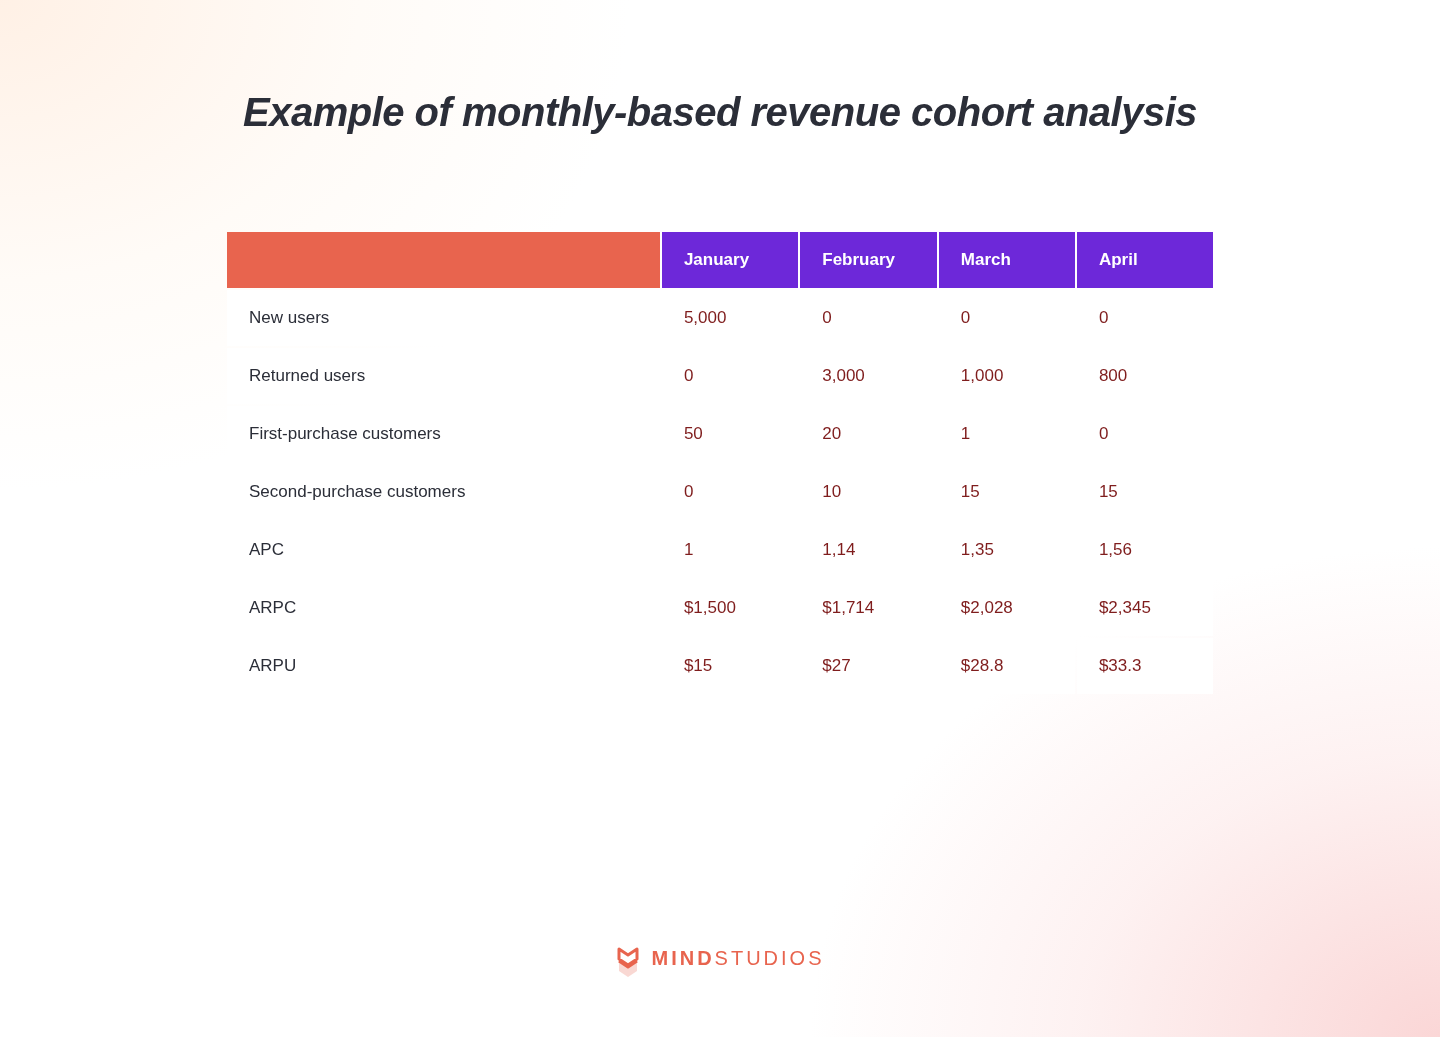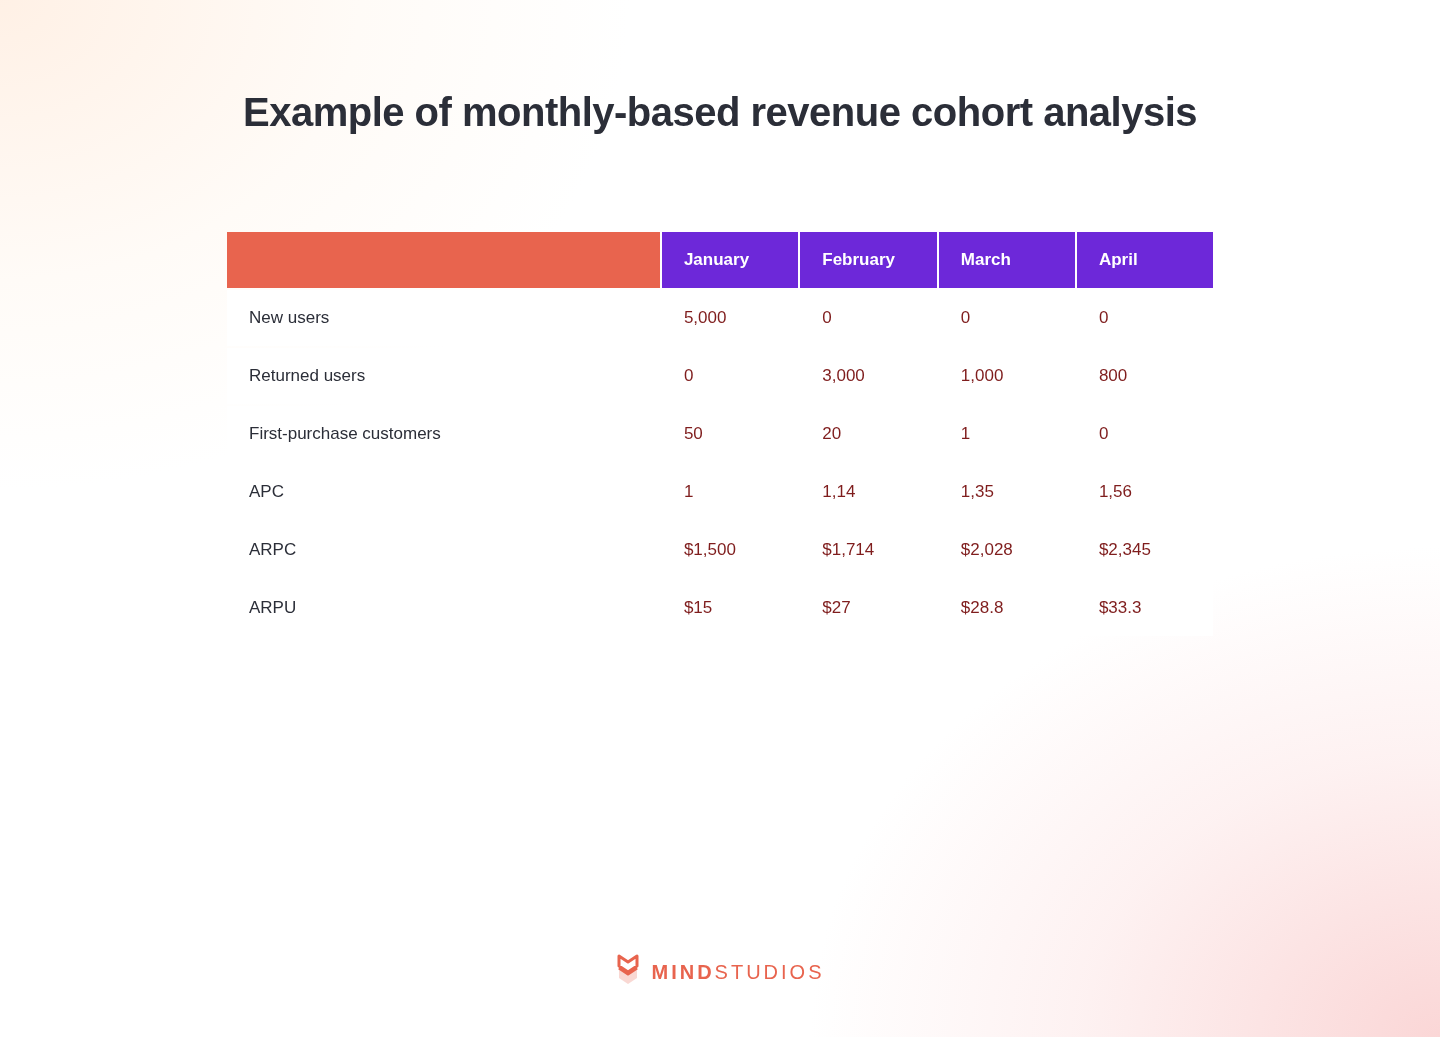--- a/index.html
+++ b/index.html
@@ -21,20 +21,21 @@
   .wrap {
     width: 100%;
     padding-top: 90px;
   }
   .title {
     text-align: center;
     font-size: 40px;
     font-weight: 800;
     color: #2b2e38;
     letter-spacing: -0.5px;
+    font-style: italic;
   }
   .table {
     width: 990px;
     margin: 95px auto 0 auto;
     border-collapse: separate;
     border-spacing: 2px;
   }
   .table th, .table td {
     text-align: left;
     font-size: 17px;
@@ -55,25 +56,25 @@
   }
   .table tbody td.metric {
     font-weight: 400;
     color: #2b2e38;
   }
   .col-metric { width: 440px; }
   .col-month  { width: 137px; }
 
   .logo-area {
     position: absolute;
-    bottom: 53px;
+    bottom: 60px;
     left: 0;
     width: 100%;
     display: flex;
-    align-items: flex-end;
+    align-items: flex-start;
     justify-content: center;
     gap: 10px;
   }
   .logo-text {
     font-size: 20px;
     letter-spacing: 3px;
     color: #e8644e;
     font-weight: 400;
   }
   .logo-text .bold { font-weight: 700; }
@@ -118,20 +119,27 @@
         <td>800</td>
       </tr>
       <tr>
         <td class="metric">First-purchase customers</td>
         <td>50</td>
         <td>20</td>
         <td>1</td>
         <td>0</td>
       </tr>
       <tr>
+        <td class="metric">Second-purchase customers</td>
+        <td>0</td>
+        <td>10</td>
+        <td>15</td>
+        <td>15</td>
+      </tr>
+      <tr>
         <td class="metric">APC</td>
         <td>1</td>
         <td>1,14</td>
         <td>1,35</td>
         <td>1,56</td>
       </tr>
       <tr>
         <td class="metric">ARPC</td>
         <td>$1,500</td>
         <td>$1,714</td>

